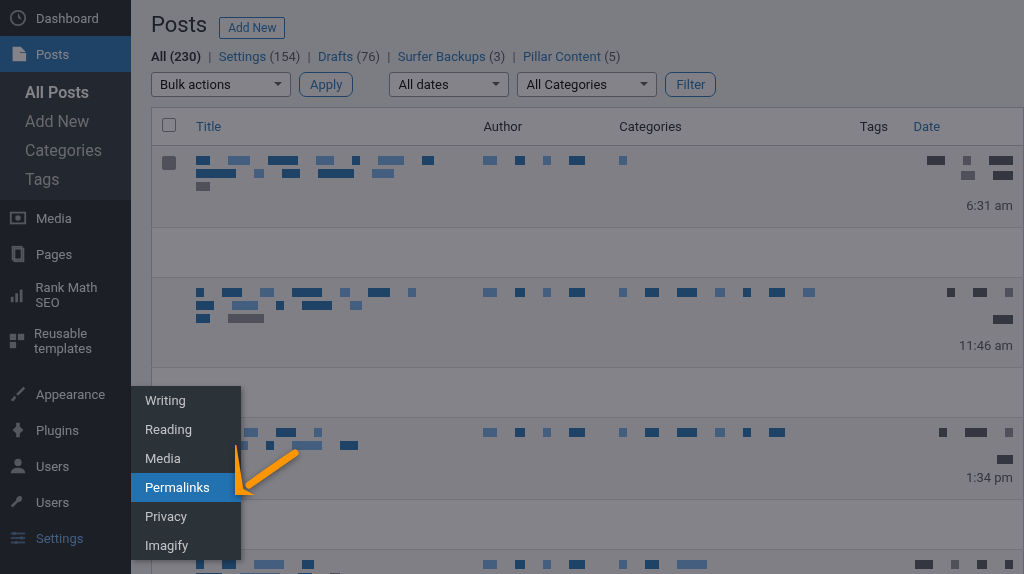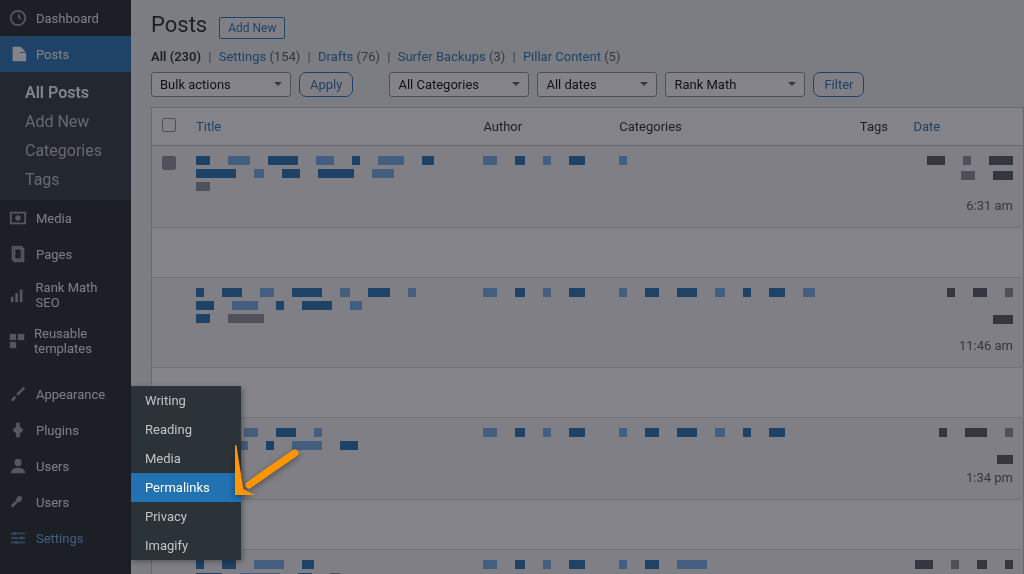--- a/index.html
+++ b/index.html
@@ -204,28 +204,25 @@
     <span class="sep">|</span>
     <a><span>Pillar Content</span> <span style="color:#50575e">(5)</span></a>
   </div>
 
   <div class="tablenav">
     <div class="selectbox wide-sel">
         <span>Bulk actions</span>
       </div>
     <button class="action-btn">Apply</button>
     <div style="width:20px"></div>
-    <div class="selectbox wide-sel">
-        <span>All Categories</span>
-      </div>
     <div class="selectbox">
         <span>All dates</span>
       </div>
     <div class="selectbox wide-sel">
-        <span>Rank Math</span>
+        <span>All Categories</span>
       </div>
     <button class="action-btn">Filter</button>
   </div>
 
   <table class="wp-table">
     <thead>
       <tr>
         <th class="cb-col"><span class="checkbox"></span></th>
         <th>Title</th>
         <th style="color:#1d2327">Author</th>

